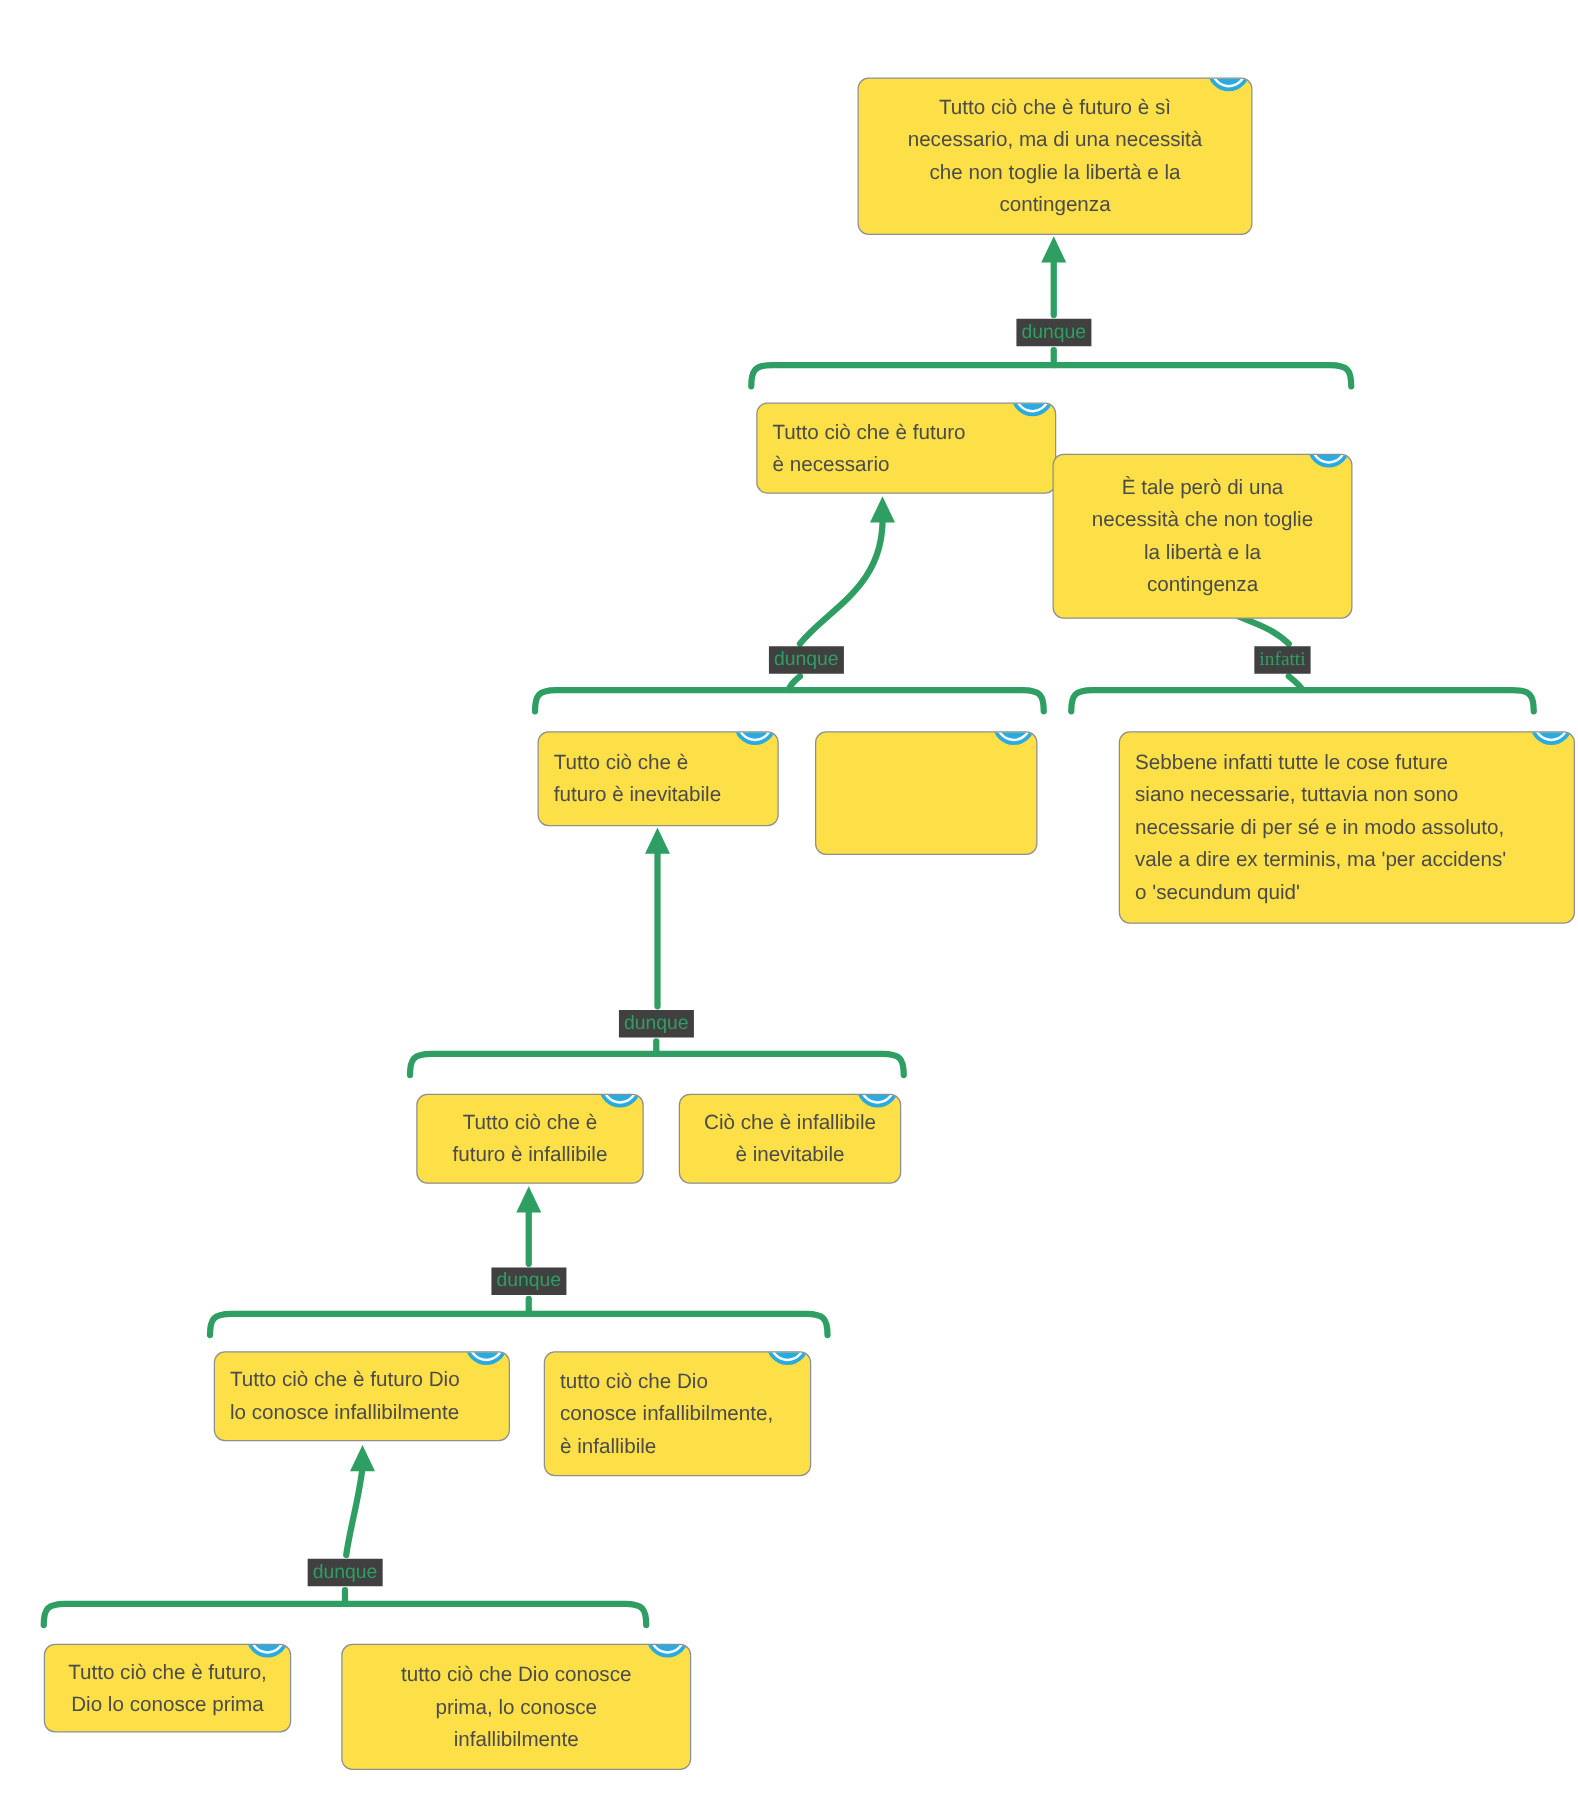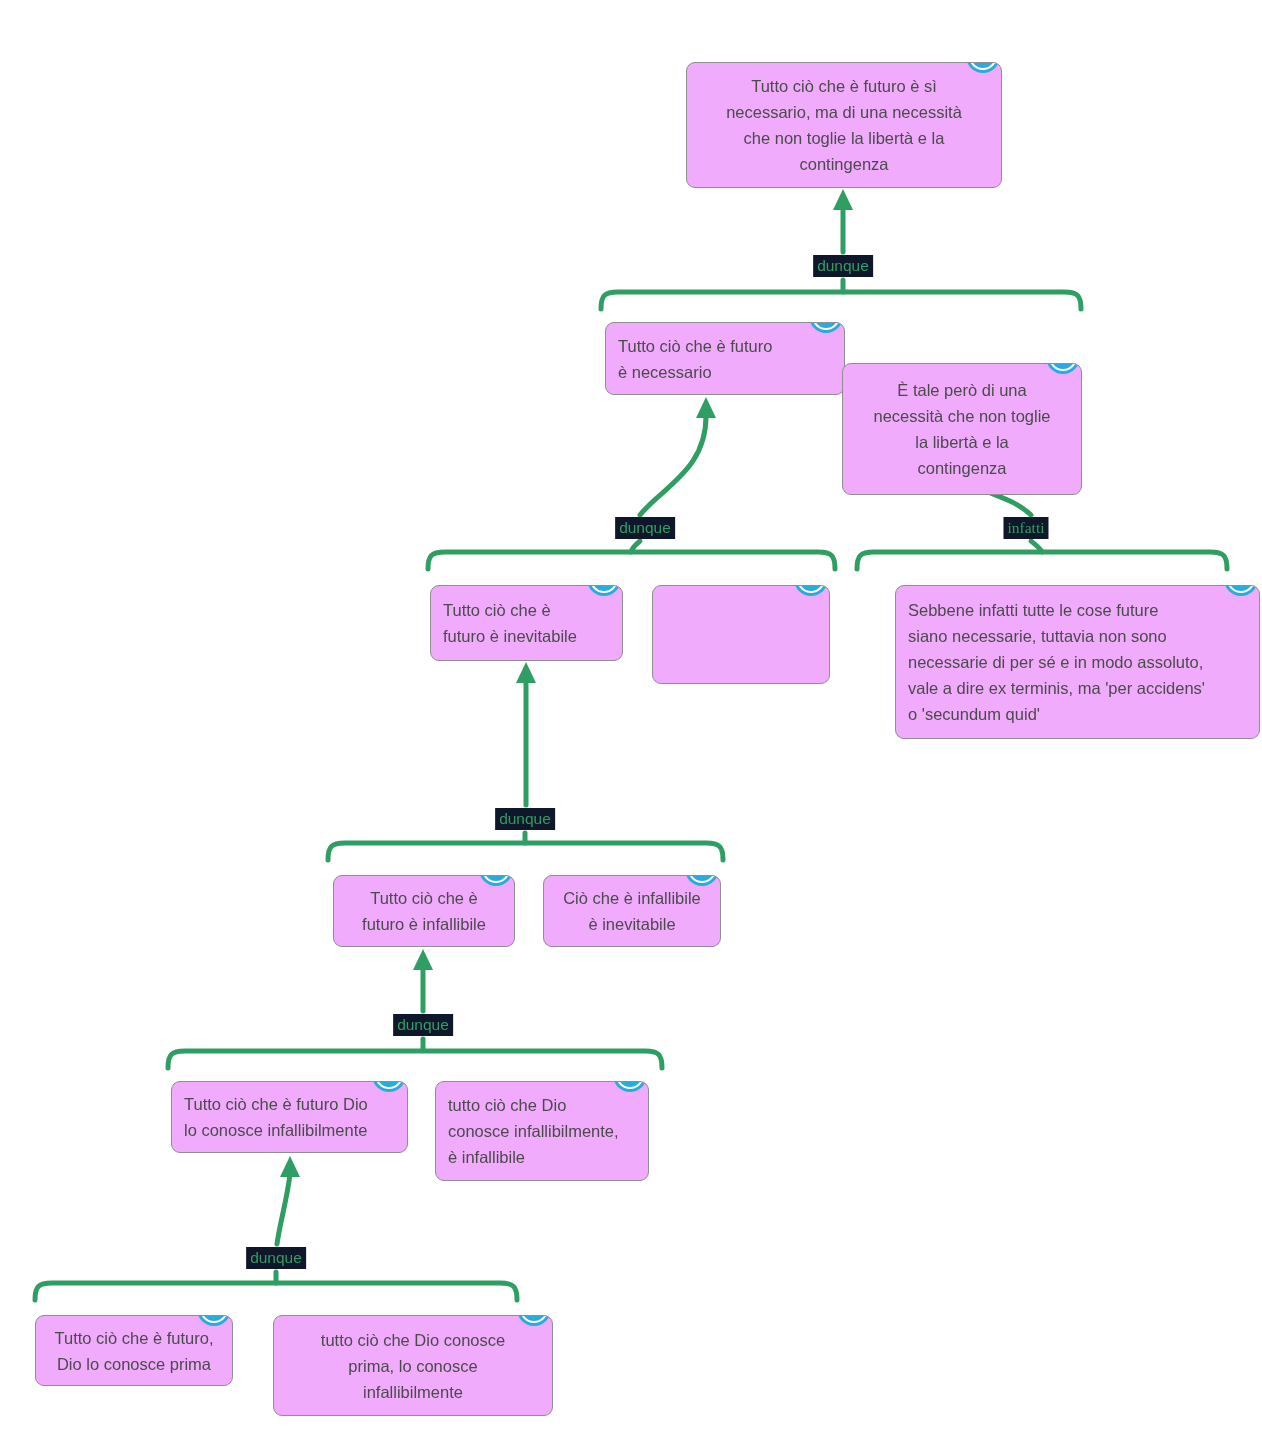--- a/index.html
+++ b/index.html
@@ -29,21 +29,21 @@
   svg.wires path.wire {
     stroke: var(--green);
     stroke-width: 5;
     fill: none;
     stroke-linecap: round;
   }
   svg.wires polygon.head { fill: var(--green); stroke: none; }
 
   .node {
     position: absolute;
-    background: #f0abfc;
+    background: #fde047;
     border: 1.5px solid var(--nodeborder);
     border-radius: 9px;
     color: var(--nodetext);
     font-size: 16.5px;
     line-height: 26px;
     padding: 9px 12px;
     display: flex;
     align-items: center;
     overflow: hidden;
   }
@@ -70,21 +70,21 @@
     display: flex;
     align-items: center;
     justify-content: center;
     z-index: 3;
   }
 
   .edge-label {
     position: absolute;
     transform: translate(-50%, -50%);
     color: var(--green);
-    background: #0f172a;
+    background: #404040;
     font-size: 15.5px;
     line-height: 18px;
     padding: 2px 4px;
     z-index: 2;
     white-space: nowrap;
   }
 </style>
 </head>
 <body>
 

